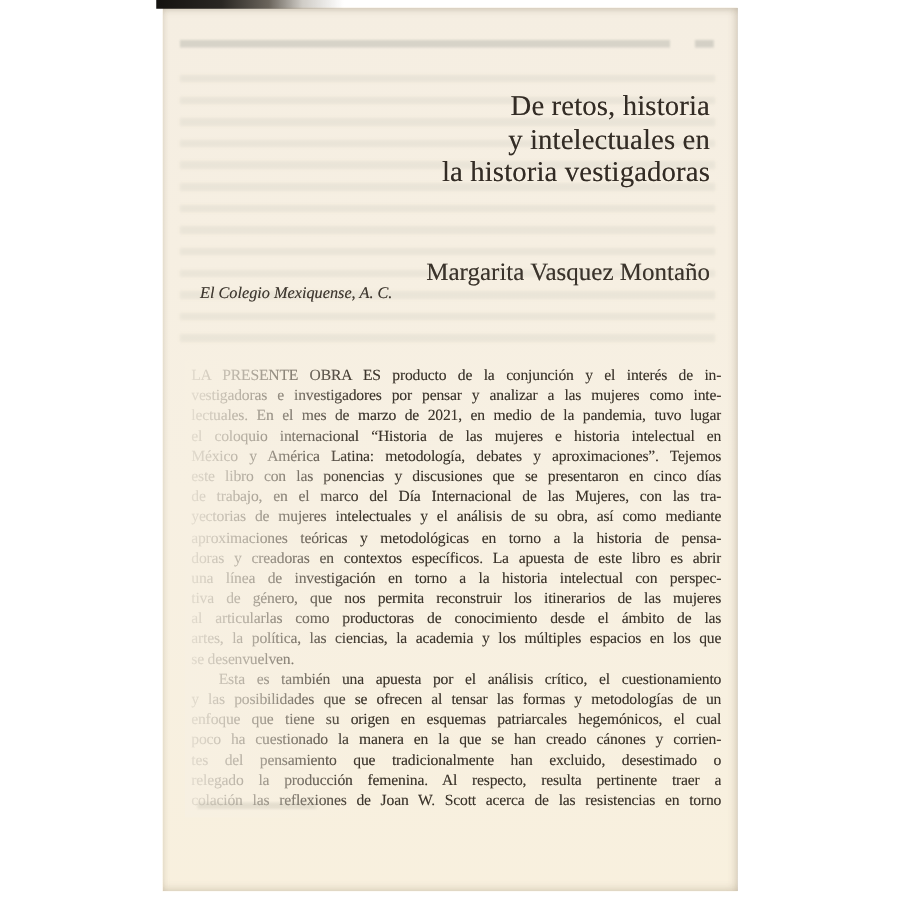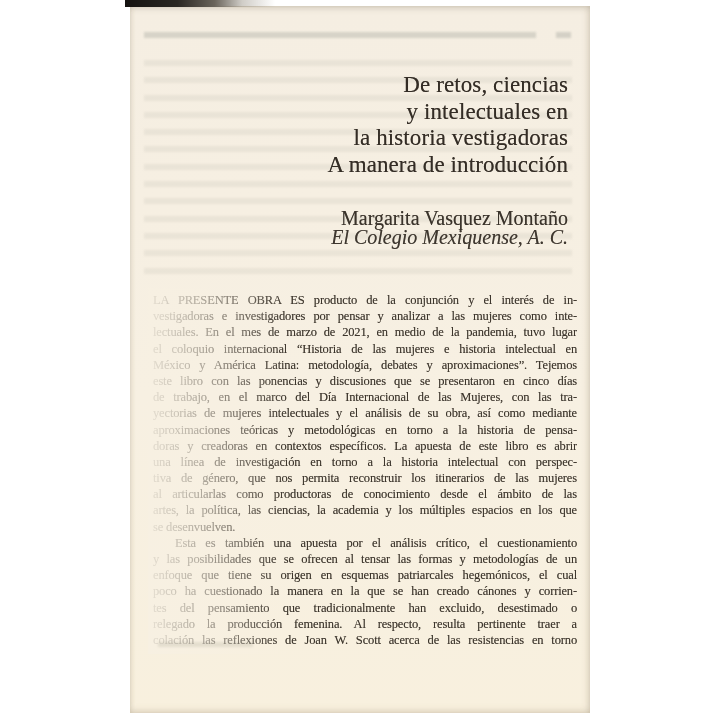--- a/index.html
+++ b/index.html
@@ -79,23 +79,23 @@
   .author {
     position: absolute;
     top: 201px; right: 22px; left: 30px;
     font-size: 20px; color: #3a332b;
     text-align: right;
     text-shadow: 0 0 0.4px rgba(58,51,43,0.5);
   }
   .affiliation {
     position: absolute;
     top: 220px; right: 22px; left: 30px;
-    font-size: 20px; font-style: italic;
+    font-size: 13px; font-style: italic;
     color: #3e372f;
-    text-align: right;
+    text-align: left;
     text-shadow: 0 0 0.4px rgba(62,55,47,0.5);
   }
   
   .body-block {
     position: absolute;
     left: 23px; top: 286px;
     width: 424px;
     font-size: 12.5px;
     color: #3c352c;
     letter-spacing: -0.15px;
@@ -125,24 +125,23 @@
 <body>
 
 <div class="scan">
   <div class="page">
 
     <div class="smudge"></div>
     <div class="bleed bleed-header"></div>
     <div class="bleed bleed-lines"></div>
 
     <h1 class="title">
-      <div class="title-line">De retos, ciencias</div>
+      <div class="title-line">De retos, historia</div>
         <div class="title-line">y intelectuales en</div>
         <div class="title-line">la historia vestigadoras</div>
-        <div class="title-line">A manera de introducción</div>
     </h1>
 
     <div class="author">Margarita Vasquez Montaño</div>
 
     <div class="affiliation">El Colegio Mexiquense, A. C.</div>
 
     <div class="body-block">
       <div class="bline j">LA PRESENTE OBRA ES producto de la conjunción y el interés de in-</div>
         <div class="bline j">vestigadoras e investigadores por pensar y analizar a las mujeres como inte-</div>
         <div class="bline j">lectuales. En el mes de marzo de 2021, en medio de la pandemia, tuvo lugar</div>

